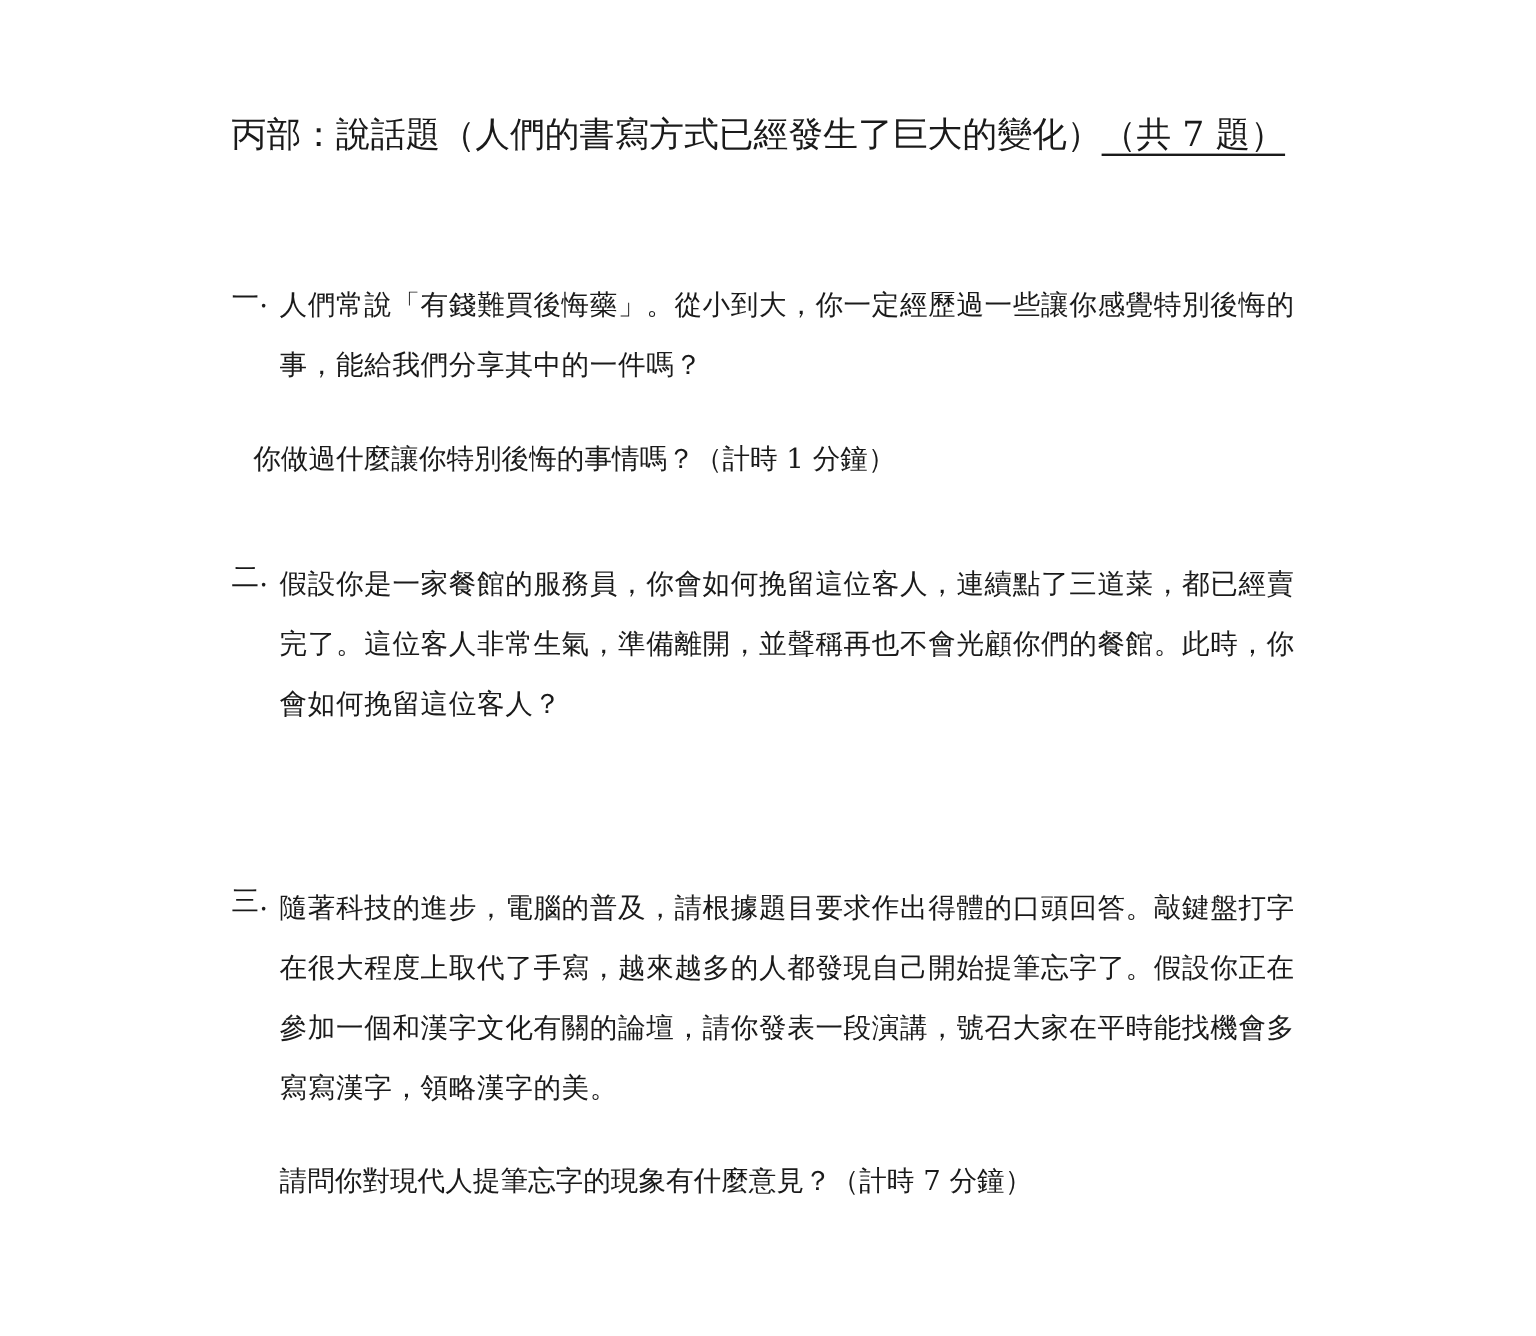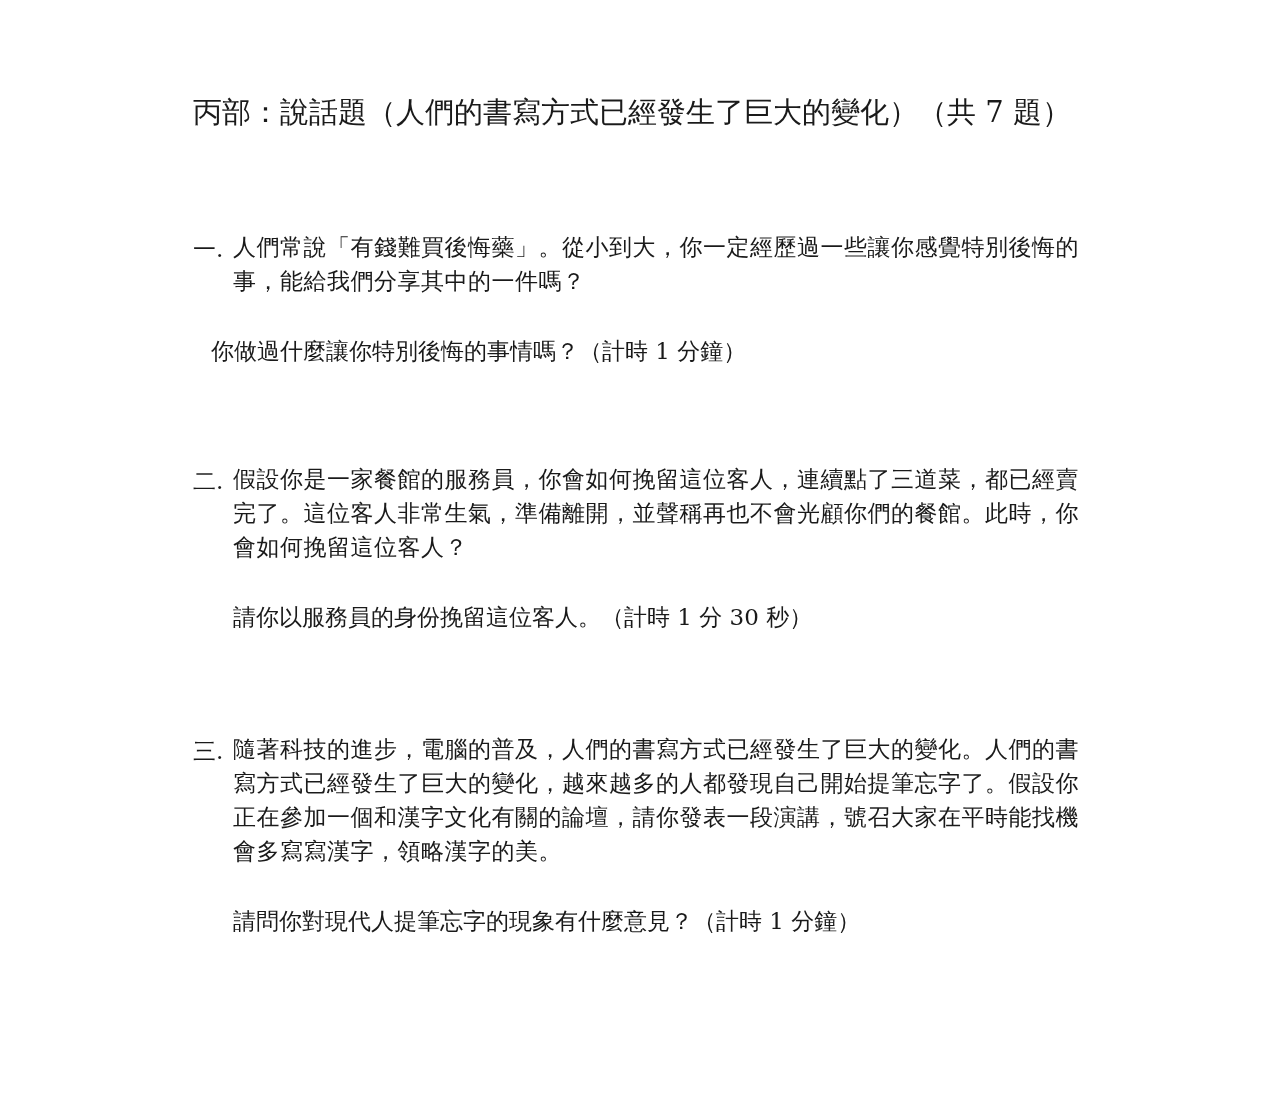--- a/index.html
+++ b/index.html
@@ -18,20 +18,21 @@
   .page-title {
     position: absolute;
     left: 193px;
     top: 92px;
     font-size: 29px;
     line-height: 40px;
     white-space: nowrap;
     letter-spacing: 0px;
   }
   .page-title .count {
+    text-decoration: underline;
     text-underline-offset: 6px;
     text-decoration-thickness: 2px;
   }
   .question {
     position: absolute;
     left: 193px;
     width: 900px;
     font-size: 23px;
   }
   .q-row {
@@ -39,21 +40,21 @@
     align-items: flex-start;
   }
   .q-num {
     width: 40px;
     flex: 0 0 40px;
     line-height: 38px;
     white-space: nowrap;
   }
   .q-text {
     flex: 1;
-    line-height: 34px;
+    line-height: 50px;
     letter-spacing: 0.5px;
     width: 855px;
   }
   .q-prompt {
     margin-left: 40px;
     line-height: 38px;
     white-space: nowrap;
   }
   #q1 { top: 230px; }
   #q1 .q-prompt { margin-top: 34px; margin-left: 18px; }
@@ -75,22 +76,21 @@
     <span class="q-text">人們常說「有錢難買後悔藥」。從小到大，你一定經歷過一些讓你感覺特別後悔的事，能給我們分享其中的一件嗎？</span>
   </div>
   <div class="q-prompt">你做過什麼讓你特別後悔的事情嗎？（計時 1 分鐘）</div>
 </div>
 
 <div id="q2" class="question">
   <div class="q-row">
     <span class="q-num">二.</span>
     <span class="q-text">假設你是一家餐館的服務員，你會如何挽留這位客人，連續點了三道菜，都已經賣完了。這位客人非常生氣，準備離開，並聲稱再也不會光顧你們的餐館。此時，你會如何挽留這位客人？</span>
   </div>
-  <div class="q-prompt">請你以服務員的身份挽留這位客人。（計時 1 分 30 秒）</div>
 </div>
 
 <div id="q3" class="question">
   <div class="q-row">
     <span class="q-num">三.</span>
-    <span class="q-text">隨著科技的進步，電腦的普及，人們的書寫方式已經發生了巨大的變化。人們的書寫方式已經發生了巨大的變化，越來越多的人都發現自己開始提筆忘字了。假設你正在參加一個和漢字文化有關的論壇，請你發表一段演講，號召大家在平時能找機會多寫寫漢字，領略漢字的美。</span>
+    <span class="q-text">隨著科技的進步，電腦的普及，請根據題目要求作出得體的口頭回答。敲鍵盤打字在很大程度上取代了手寫，越來越多的人都發現自己開始提筆忘字了。假設你正在參加一個和漢字文化有關的論壇，請你發表一段演講，號召大家在平時能找機會多寫寫漢字，領略漢字的美。</span>
   </div>
-  <div class="q-prompt">請問你對現代人提筆忘字的現象有什麼意見？（計時 1 分鐘）</div>
+  <div class="q-prompt">請問你對現代人提筆忘字的現象有什麼意見？（計時 7 分鐘）</div>
 </div>
 
 </body></html>

